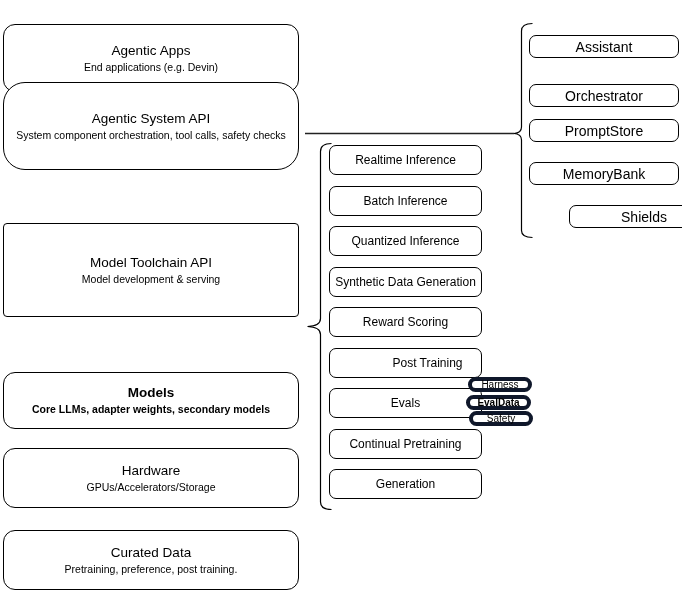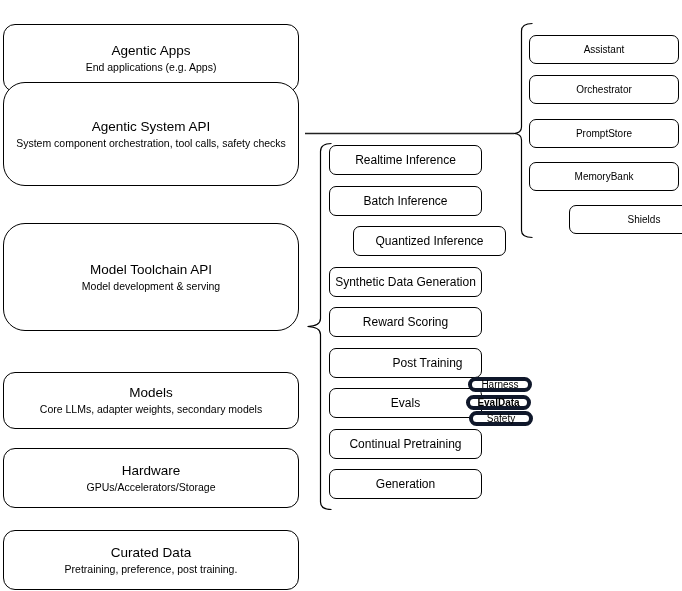--- a/index.html
+++ b/index.html
@@ -26,69 +26,69 @@
     flex-direction: column;
     align-items: center;
     justify-content: center;
     text-align: center;
   }
   
   .lbox { left: 3px; width: 296px; border-radius: 12px; }
   .lbox .title { font-size: 13.5px; line-height: 18px; }
   .lbox .subtitle { font-size: 10.5px; line-height: 15px; }
   .lb0 { top: 5px;   height: 68px; margin-top: 19px; }
-  .lb1 { top: 82px;  height: 104px; border-radius: 22px; }
-  .lb2 { top: 223px; height: 108px; border-radius: 22px; }
-  .lb3 { top: 372px; height: 57px; }
+  .lb1 { top: 82px;  height: 88px; border-radius: 22px; }
+  .lb2 { top: 223px; height: 94px; border-radius: 4px; }
+  .lb3 { top: 372px; height: 57px; font-weight: bold; }
   .lb4 { top: 448px; height: 60px; }
   .lb5 { top: 530px; height: 60px; }
   
   .mbox { left: 329px; width: 153px; height: 30px; border-radius: 7px; font-size: 12px; }
-  .m0 { top: 145px; } .m1 { top: 186px; } .m2 { top: 226px; margin-left: 24px; }
+  .m0 { top: 145px; } .m1 { top: 186px; } .m2 { top: 226px; }
   .m3 { top: 267px; } .m4 { top: 307px; } .m5 { top: 348px; padding-left: 44px; }
   .m6 { top: 388px; } .m7 { top: 429px; } .m8 { top: 469px; }
   
   .pill {
     position: absolute;
     box-sizing: border-box;
     background: #ffffff;
     border: 4px solid #0f172a;
     border-radius: 8px;
     display: flex;
     align-items: center;
     justify-content: center;
     font-size: 10px;
     z-index: 3;
     text-align: right;
   }
   .p0 { left: 468px; top: 377px; width: 64px; height: 15px; }
   .p1 { left: 466px; top: 395px; width: 65px; height: 15px; font-weight: bold; }
   .p2 { left: 469px; top: 411px; width: 64px; height: 15px; }
   
-  .rbox { left: 529px; width: 150px; height: 29px; border-radius: 7px; font-size: 10px; }
-  .r0 { top: 35px; } .r1 { top: 75px; } .r2 { top: 119px; }
+  .rbox { left: 529px; width: 150px; height: 23px; border-radius: 7px; font-size: 14px; }
+  .r0 { top: 35px; } .r1 { top: 84px; } .r2 { top: 119px; }
   .r3 { top: 162px; } .r4 { top: 205px; margin-left: 40px; }
 </style>
 </head>
 <body>
 
 <div class="canvas">
 
   <svg class="overlay" width="682" height="591" viewBox="0 0 682 591">
 
     <line x1="305" y1="133.5" x2="514" y2="133.5" stroke="#222222" stroke-width="1.4"></line>
 
     <path d="M 331.5 143.5 Q 320.5 143.5 320.5 151.5 L 320.5 318.5 Q 320.5 326 307.5 326.5 Q 320.5 327 320.5 334.5 L 320.5 502 Q 320.5 509.5 331.5 509.5" fill="none" stroke="#000000" stroke-width="1.2"></path>
 
     <path d="M 532.5 23.5 Q 521.5 23.5 521.5 31 L 521.5 127 Q 521.5 133 514 133.5 Q 521.5 134 521.5 140 L 521.5 230.5 Q 521.5 237.5 532.5 237.5" fill="none" stroke="#000000" stroke-width="1.2"></path>
   </svg>
 
   <div class="node lbox lb0">
     <div class="title">Agentic Apps</div>
-    <div class="subtitle">End applications (e.g. Apps)</div>
+    <div class="subtitle">End applications (e.g. Devin)</div>
   </div>
   <div class="node lbox lb1">
     <div class="title">Agentic System API</div>
     <div class="subtitle">System component orchestration, tool calls, safety checks</div>
   </div>
   <div class="node lbox lb2">
     <div class="title">Model Toolchain API</div>
     <div class="subtitle">Model development &amp; serving</div>
   </div>
   <div class="node lbox lb3">

